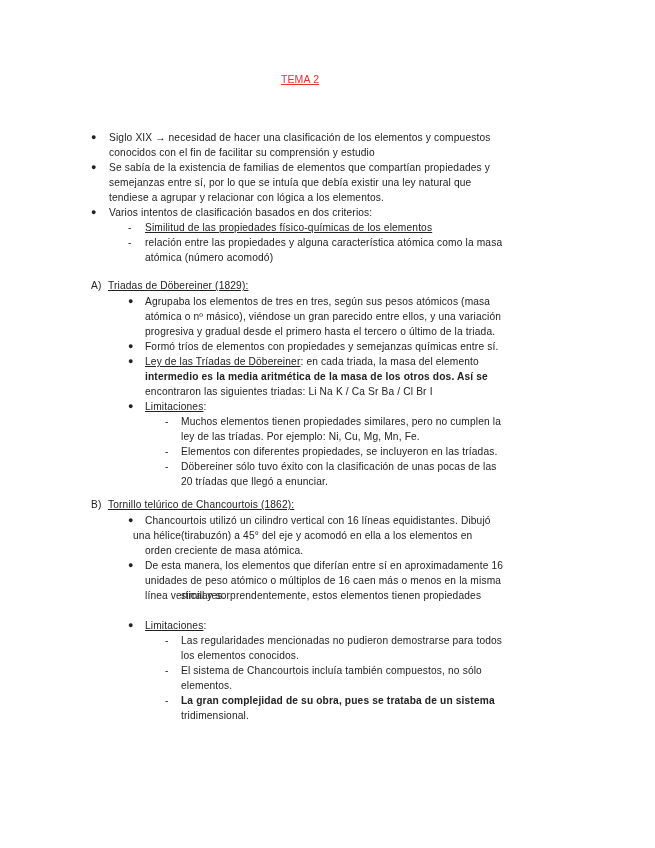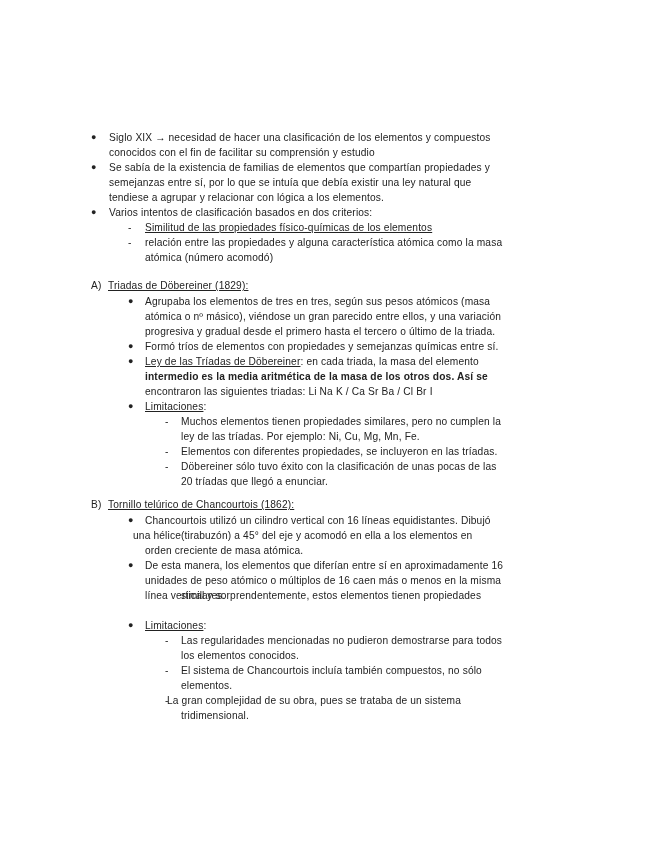--- a/index.html
+++ b/index.html
@@ -18,20 +18,21 @@
     }
     .line { position: absolute; white-space: nowrap; line-height: 15px; }
     .u { text-decoration: underline; }
     .marker { position: absolute; white-space: nowrap; line-height: 15px; }
     .dot { font-size: 9px; }
   </style>
 </head>
 <body>
 
 <div class="page">
+  <div class="title">TEMA 2</div>
   <div id="body-content">
       <span class="marker dot" style="left: 91px; top: 130px;">●</span>
       <span class="line" style="left: 109px; top: 130px;">Siglo XIX → necesidad de hacer una clasificación de los  elementos y compuestos</span>
       <span class="line" style="left: 109px; top: 145px;">conocidos con el fin de facilitar su comprensión y estudio</span>
       <span class="marker dot" style="left: 91px; top: 160px;">●</span>
       <span class="line" style="left: 109px; top: 160px;">Se sabía de la existencia de familias de elementos que compartían propiedades y</span>
       <span class="line" style="left: 109px; top: 175px;">semejanzas entre sí, por lo que se intuía que debía existir una ley natural que</span>
       <span class="line" style="left: 109px; top: 190px;">tendiese a agrupar y relacionar con lógica a los elementos.</span>
       <span class="marker dot" style="left: 91px; top: 205px;">●</span>
       <span class="line" style="left: 109px; top: 205px;">Varios intentos de clasificación basados en dos criterios:</span>
@@ -75,16 +76,16 @@
       <span class="line" style="left: 145px; top: 588px; margin-left: 36px;">similares.</span>
       <span class="marker dot" style="left: 128px; top: 618px;">●</span>
       <span class="line" style="left: 145px; top: 618px;"><span class="u">Limitaciones</span><span>:</span></span>
       <span class="marker" style="left: 165px; top: 633px;">-</span>
       <span class="line" style="left: 181px; top: 633px;">Las regularidades mencionadas no pudieron demostrarse para todos</span>
       <span class="line" style="left: 181px; top: 648px;">los elementos conocidos.</span>
       <span class="marker" style="left: 165px; top: 663px;">-</span>
       <span class="line" style="left: 181px; top: 663px;">El sistema de Chancourtois incluía también compuestos, no sólo</span>
       <span class="line" style="left: 181px; top: 678px;">elementos.</span>
       <span class="marker" style="left: 165px; top: 693px;">-</span>
-      <span class="line" style="left: 167px; top: 693px;">La gran complejidad de su obra, pues se trataba de un sistema</span>
+      <span class="line" style="left: 181px; top: 693px; font-weight: bold;">La gran complejidad de su obra, pues se trataba de un sistema</span>
       <span class="line" style="left: 181px; top: 708px;">tridimensional.</span>
     </div>
 </div>
 
 </body></html>

